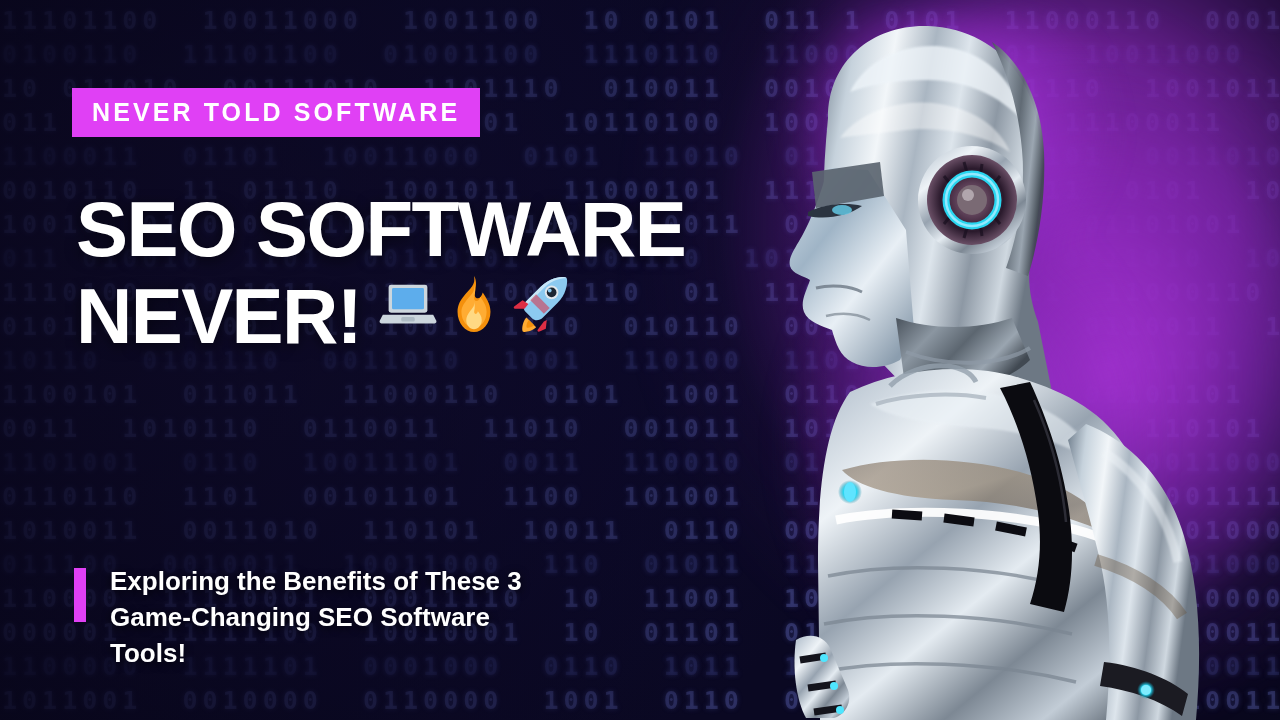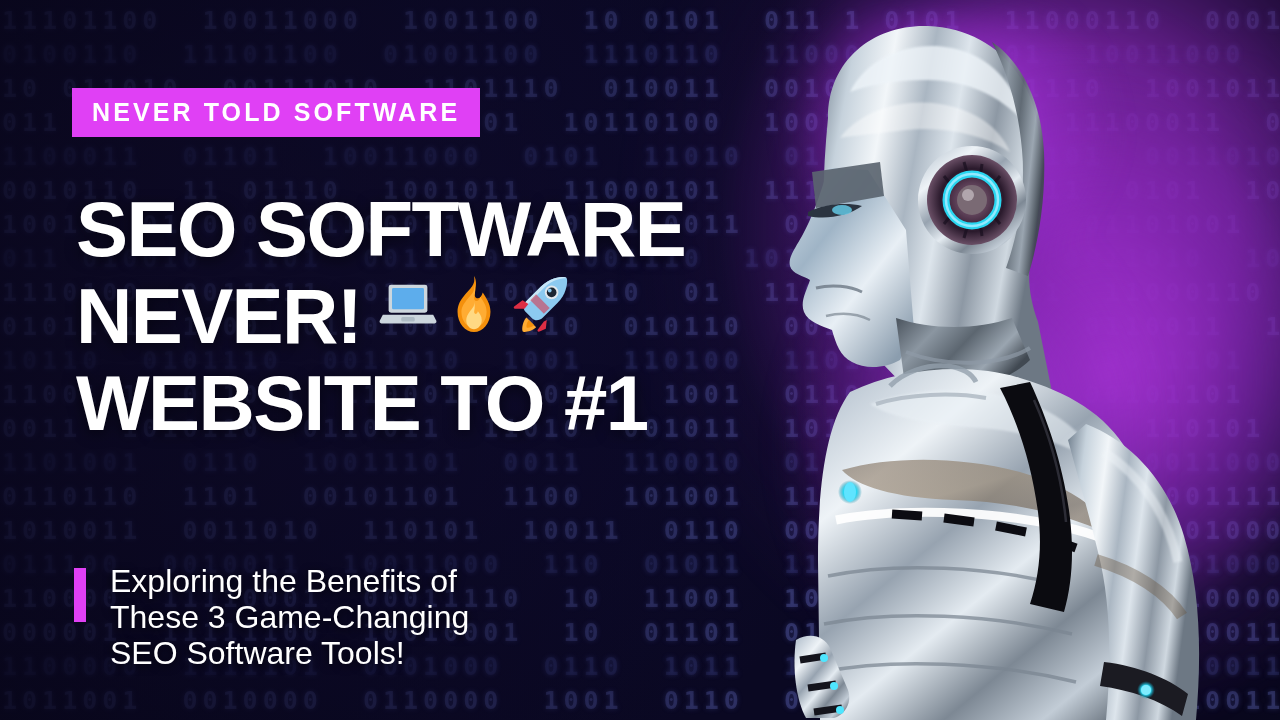--- a/index.html
+++ b/index.html
@@ -136,23 +136,23 @@
     gap:24px;
     width:600px;
   }
   .sub-bar {
     flex:0 0 auto;
     width:12px; height:54px;
     background:#e040f5;
     margin-top:5px;
   }
   .sub-text {
-    font-size:32px;
+    font-size:26px;
     line-height:36px;
-    font-weight:400;
+    font-weight:700;
     color:#ffffff;
     text-shadow:0 2px 9px rgba(0,0,0,0.75);
     max-width:430px;
   }
 </style>
 </head>
 <body>
 
 <div id="thumbnail">
 
@@ -368,23 +368,20 @@
           <path d="M22 28l6-6 14 14-6 6-14-14z" fill="#dd2e44" opacity="0.55"></path>
           <circle cx="44" cy="20" r="7" fill="#e1e8ed"></circle>
           <circle cx="44" cy="20" r="5" fill="#1c2733"></circle>
           <circle cx="42" cy="18" r="2" fill="#8ccaf0"></circle>
         </svg>
 
       </span>
     </div>
 
 
-    <div class="hl-line">
-      <span>WEBSITE TO #1</span>
-    </div>
 
   </div>
 
   <div class="subtitle">
     <div class="sub-bar"></div>
     <div class="sub-text">Exploring the Benefits of These 3 Game-Changing SEO Software Tools!</div>
   </div>
 
 </div>
 

